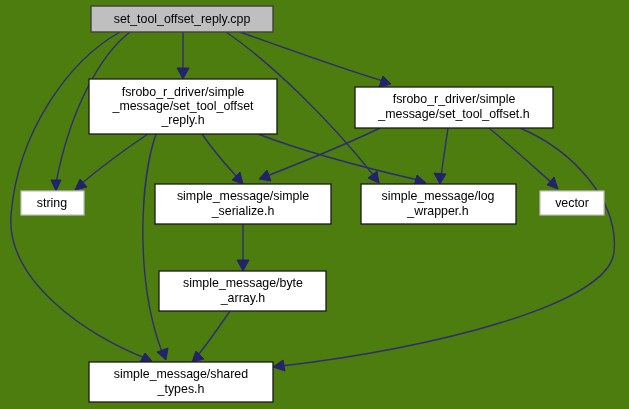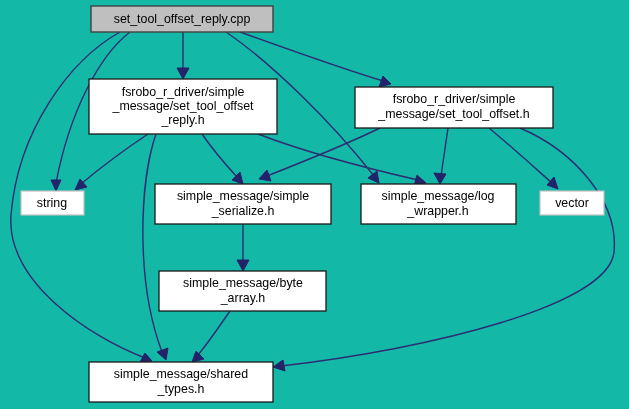--- a/index.html
+++ b/index.html
@@ -4,21 +4,21 @@
 <style>
   html, body {
     margin: 0;
     padding: 0;
     background: #ffffff;
   }
   #graph-root {
     position: relative;
     width: 629px;
     height: 409px;
-    background: #14b8a6;
+    background: #4d7c0f;
     font-family: "Liberation Sans", sans-serif;
     overflow: hidden;
   }
   svg#graph-svg {
     position: absolute;
     top: 0;
     left: 0;
     width: 629px;
     height: 409px;
     display: block;

